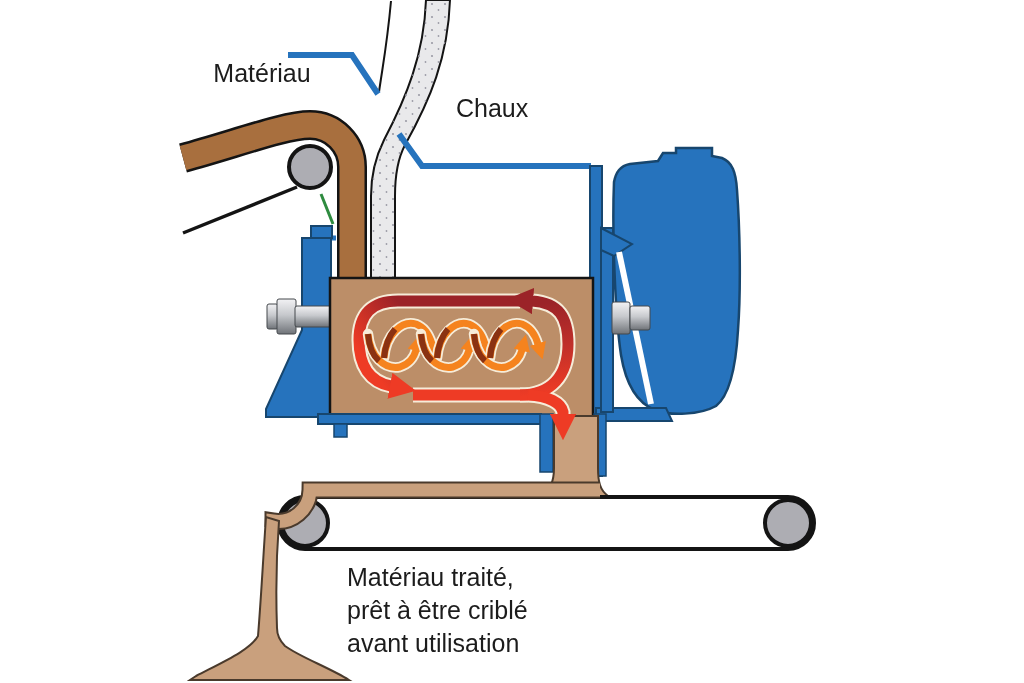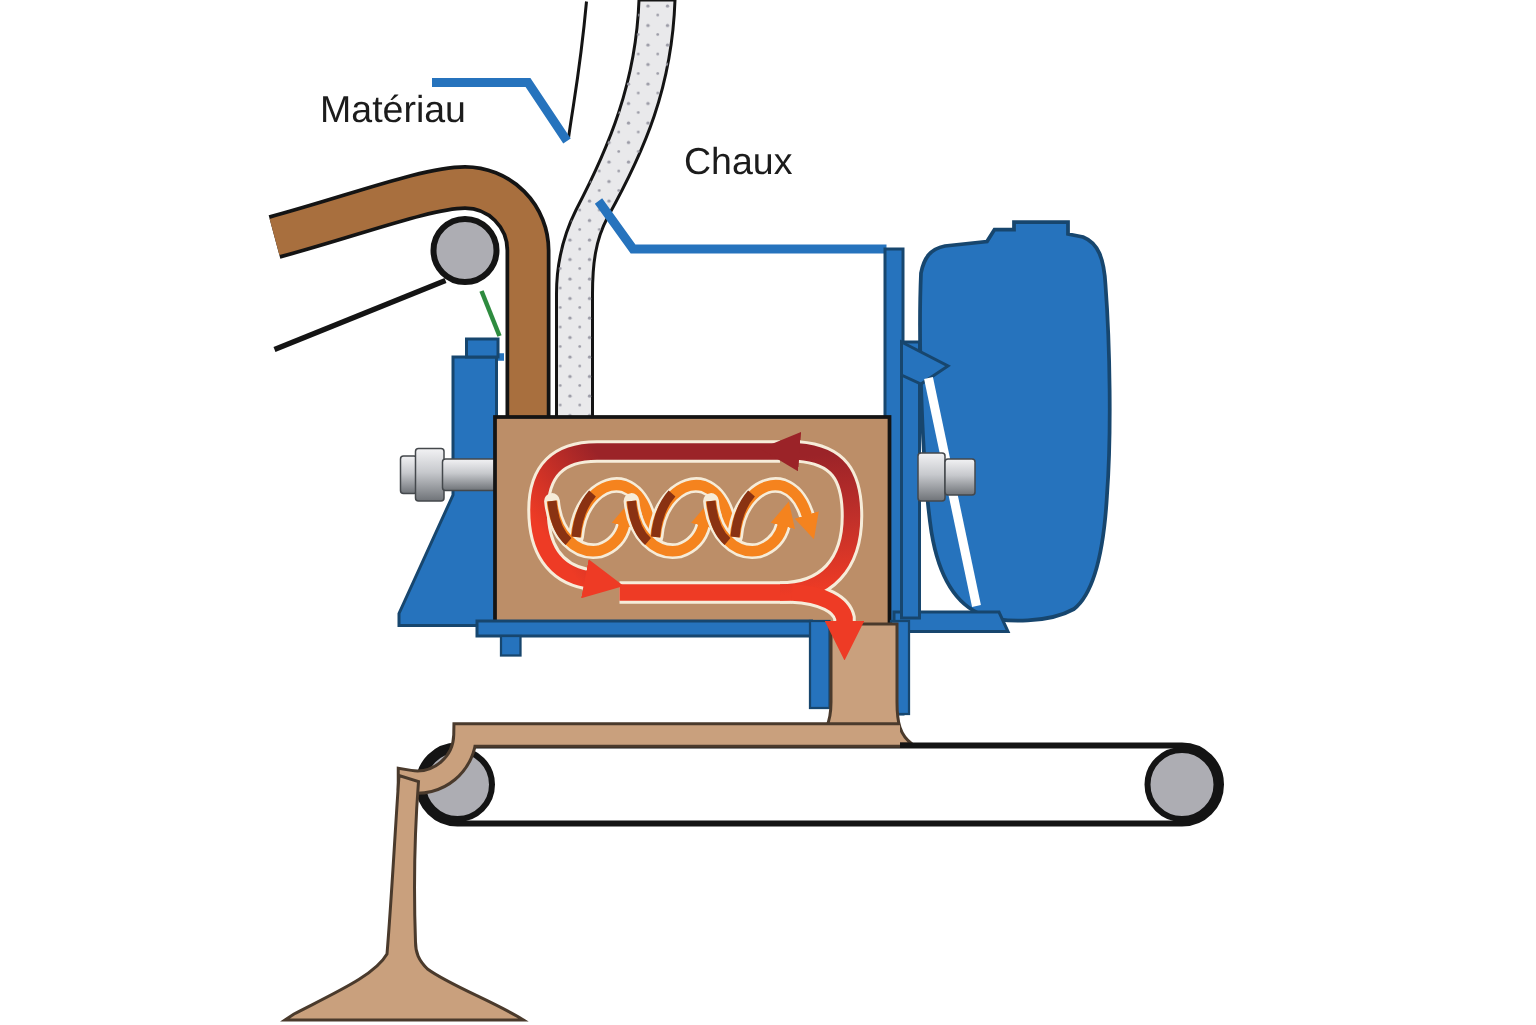--- a/index.html
+++ b/index.html
@@ -136,14 +136,19 @@
   <g>
     <path d="M266,517 C263,560 261,600 258,636 C250,650 225,661 196,676 L190,680 L349,680
              C330,668 300,657 285,646 C279,640 277,635 277,628 C276,600 276,560 279,521 Z" style="fill:var(--tan_treated);stroke:var(--tan_edge)" stroke-width="2"></path>
   </g>
 </svg>
 
 <div class="lbl center" id="lbl-sterile">
   <span>Matériau</span>
 </div>
 <div class="lbl" id="lbl-chaux">Chaux</div>
+<div class="lbl" id="lbl-treated">
+  <span>Matériau traité,</span>
+  <span>prêt à être criblé</span>
+  <span>avant utilisation</span>
+</div>
 
 </div>
 
 </body></html>

